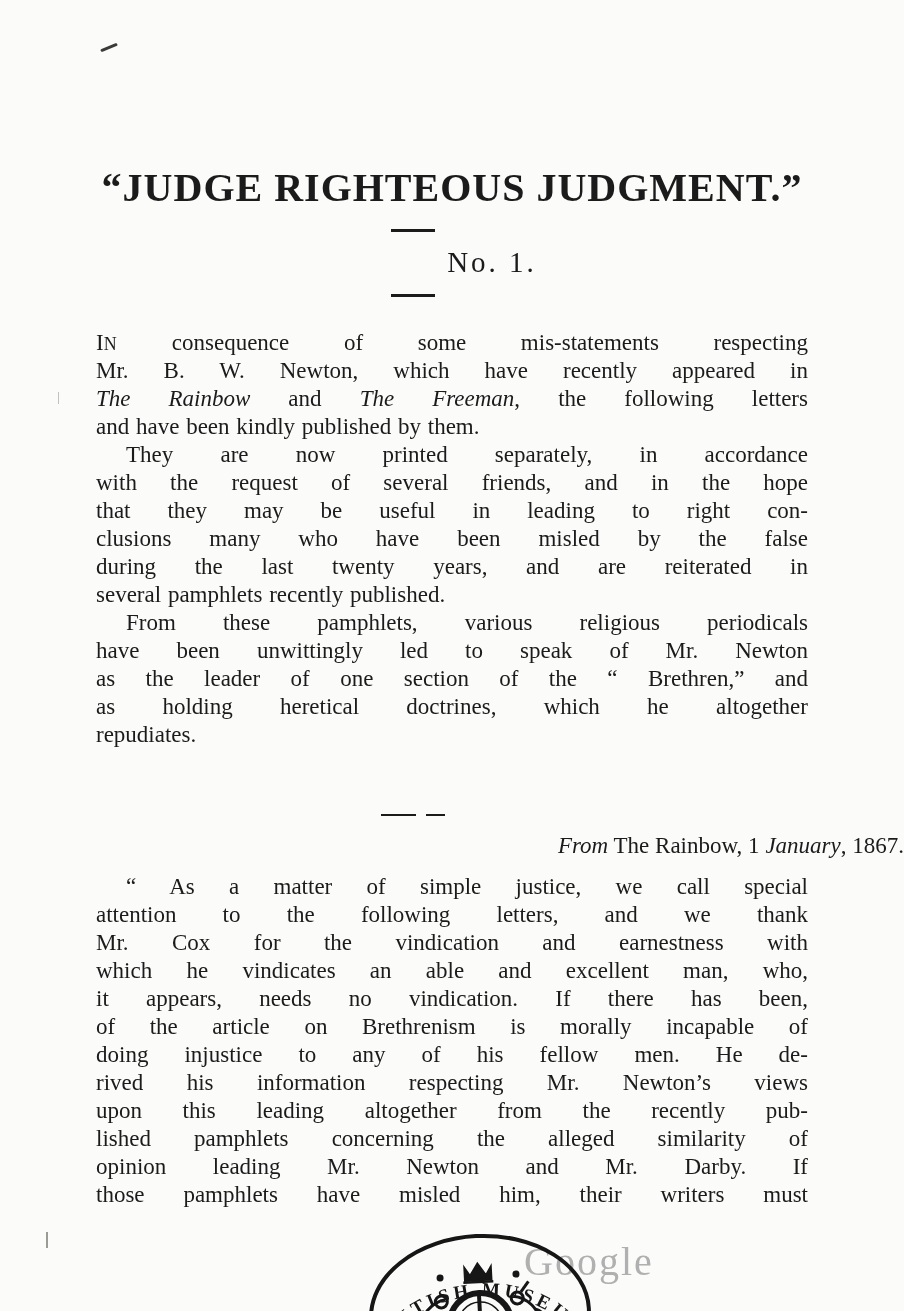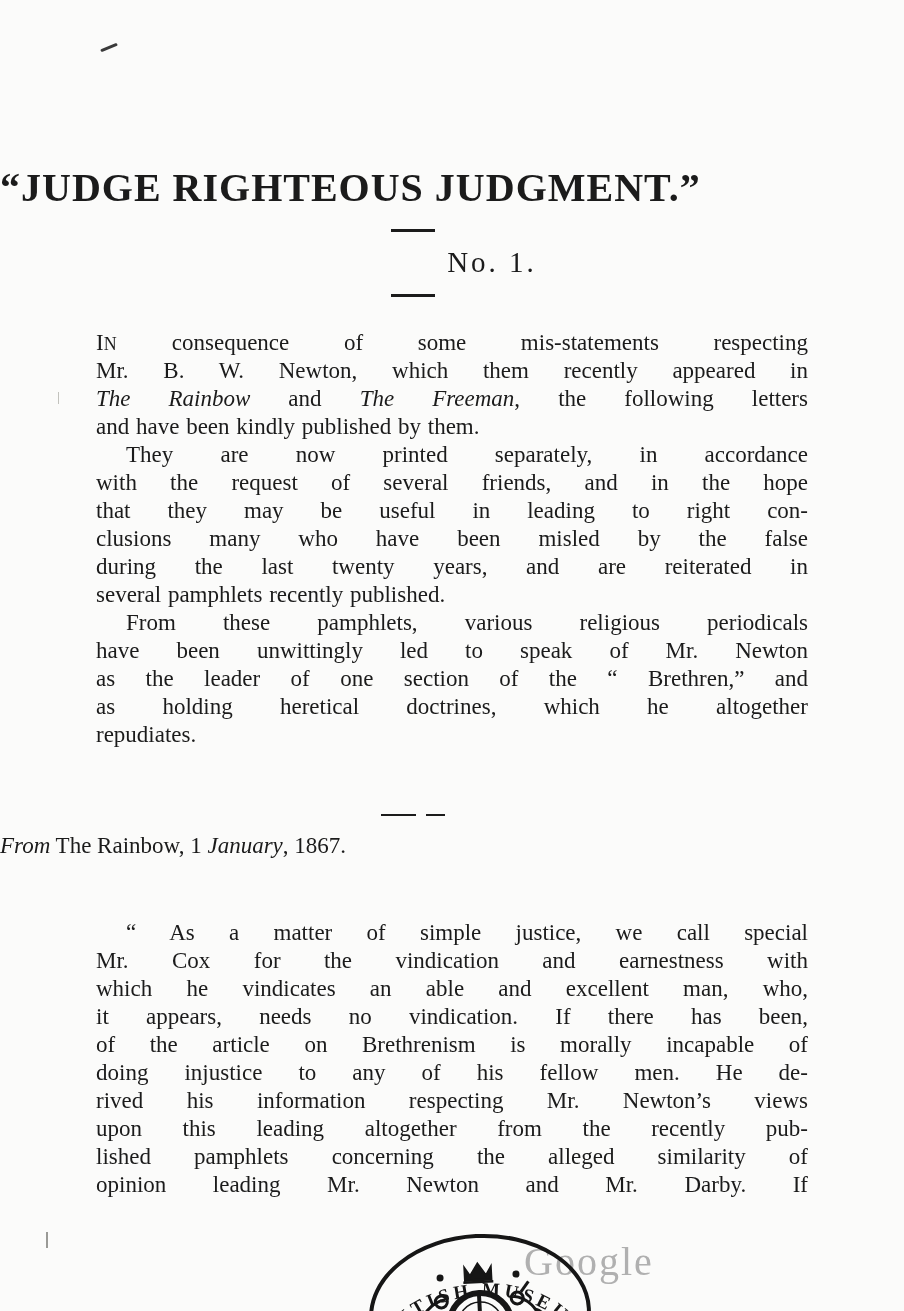--- a/index.html
+++ b/index.html
@@ -4,43 +4,43 @@
 <style>
   html,body { margin:0; padding:0; background:#e8e8e8; }
   .page {
     position:relative; width:904px; height:1311px; margin:0 auto;
     background:#fbfbfa; overflow:hidden;
     font-family:"Liberation Serif", serif; color:#1b1b1b;
   }
   
   .title {
     position:absolute; top:164px; left:0; width:904px;
-    text-align:left; font-size:40px; font-weight:bold;
+    text-align:center; font-size:40px; font-weight:bold;
     letter-spacing:1px; white-space:nowrap;
   }
   .subtitle {
     position:absolute; top:246px; left:0; width:904px;
     text-align:center; font-size:29px; letter-spacing:3px;padding-left:40px;
   }
   .rule { position:absolute; background:#1b1b1b; height:3px; }
   .rule.r1 { top:229px; left:391px; width:44px; }
   .rule.r2 { top:294px; left:391px; width:44px; }
   .rule.r3a { top:814px; left:381px; width:35px; height:2px; }
   .rule.r3b { top:814px; left:426px; width:19px; height:2px; }
   .source-heading {
     position:absolute; top:833px; left:0; width:904px;
-    text-align:left; font-size:23px;
+    text-align:right; font-size:23px;
   }
   
   .textblock {
     position:absolute; left:96px; width:712px;
     font-size:23px; word-spacing:1px;
   }
   .textblock.g1 { top:331px; }
-  .textblock.g2 { top:921px; }
+  .textblock.g2 { top:875px; }
   .line {
     height:28px; line-height:24px; white-space:nowrap;
     text-align:justify; text-align-last:justify;
   }
   .line.no-just { text-align-last:left; }
   .para.indent .line:first-child { text-indent:30px; }
   .sc { font-size:0.78em; letter-spacing:0.5px; }
   
   .watermark {
     position:absolute; top:1238px; left:524px; z-index:2;
@@ -73,21 +73,21 @@
   <div class="margin-tick2"></div>
 
   <div class="title">“JUDGE RIGHTEOUS JUDGMENT.”</div>
   <div class="rule r1"></div>
   <div class="subtitle">No. 1.</div>
   <div class="rule r2"></div>
 
   <div class="textblock g1">
       <div class="para">
         <div class="line">I<span class="sc">N</span> consequence of some mis-statements respecting</div>
-        <div class="line">Mr. B. W. Newton, which them recently appeared in</div>
+        <div class="line">Mr. B. W. Newton, which have recently appeared in</div>
         <div class="line"><i>The Rainbow</i> and <i>The Freeman</i>, the following letters</div>
         <div class="line no-just">and have been kindly published by them.</div>
       </div>
       <div class="para indent">
         <div class="line">They are now printed separately, in accordance</div>
         <div class="line">with the request of several friends, and in the hope</div>
         <div class="line">that they may be useful in leading to right con-</div>
         <div class="line">clusions many who have been misled by the false</div>
         <div class="line">during the last twenty years, and are reiterated in</div>
         <div class="line no-just">several pamphlets recently published.</div>
@@ -102,29 +102,31 @@
     </div>
 
   <div class="rule r3a"></div>
   <div class="rule r3b"></div>
 
   <div class="source-heading"><i>From</i> The Rainbow, 1 <i>January</i>, 1867.</div>
 
   <div class="textblock g2">
       <div class="para indent">
         <div class="line">“ As a matter of simple justice, we call special</div>
+        <div class="line">attention to the following letters, and we thank</div>
         <div class="line">Mr. Cox for the vindication and earnestness with</div>
         <div class="line">which he vindicates an able and excellent man, who,</div>
         <div class="line">it appears, needs no vindication. If there has been,</div>
         <div class="line">of the article on Brethrenism is morally incapable of</div>
         <div class="line">doing injustice to any of his fellow men. He de-</div>
         <div class="line">rived his information respecting Mr. Newton’s views</div>
         <div class="line">upon this leading altogether from the recently pub-</div>
         <div class="line">lished pamphlets concerning the alleged similarity of</div>
         <div class="line">opinion leading Mr. Newton and Mr. Darby. If</div>
+        <div class="line">those pamphlets have misled him, their writers must</div>
       </div>
     </div>
 
   <div class="watermark">Google</div>
 
   <svg class="stamp" width="232" height="172" viewBox="0 0 232 172">
     <ellipse cx="116" cy="86" rx="109" ry="78" fill="none" stroke="#161616" stroke-width="4"></ellipse>
     <path id="stamp-arc" d="M 27,108 A 96 64 0 0 1 205,108" fill="none"></path>
     <text font-size="19" font-weight="bold" letter-spacing="4" fill="#161616" font-family="Liberation Serif, serif">
       <textPath href="#stamp-arc" startOffset="50%" text-anchor="middle">BRITISH  MUSEUM</textPath>

